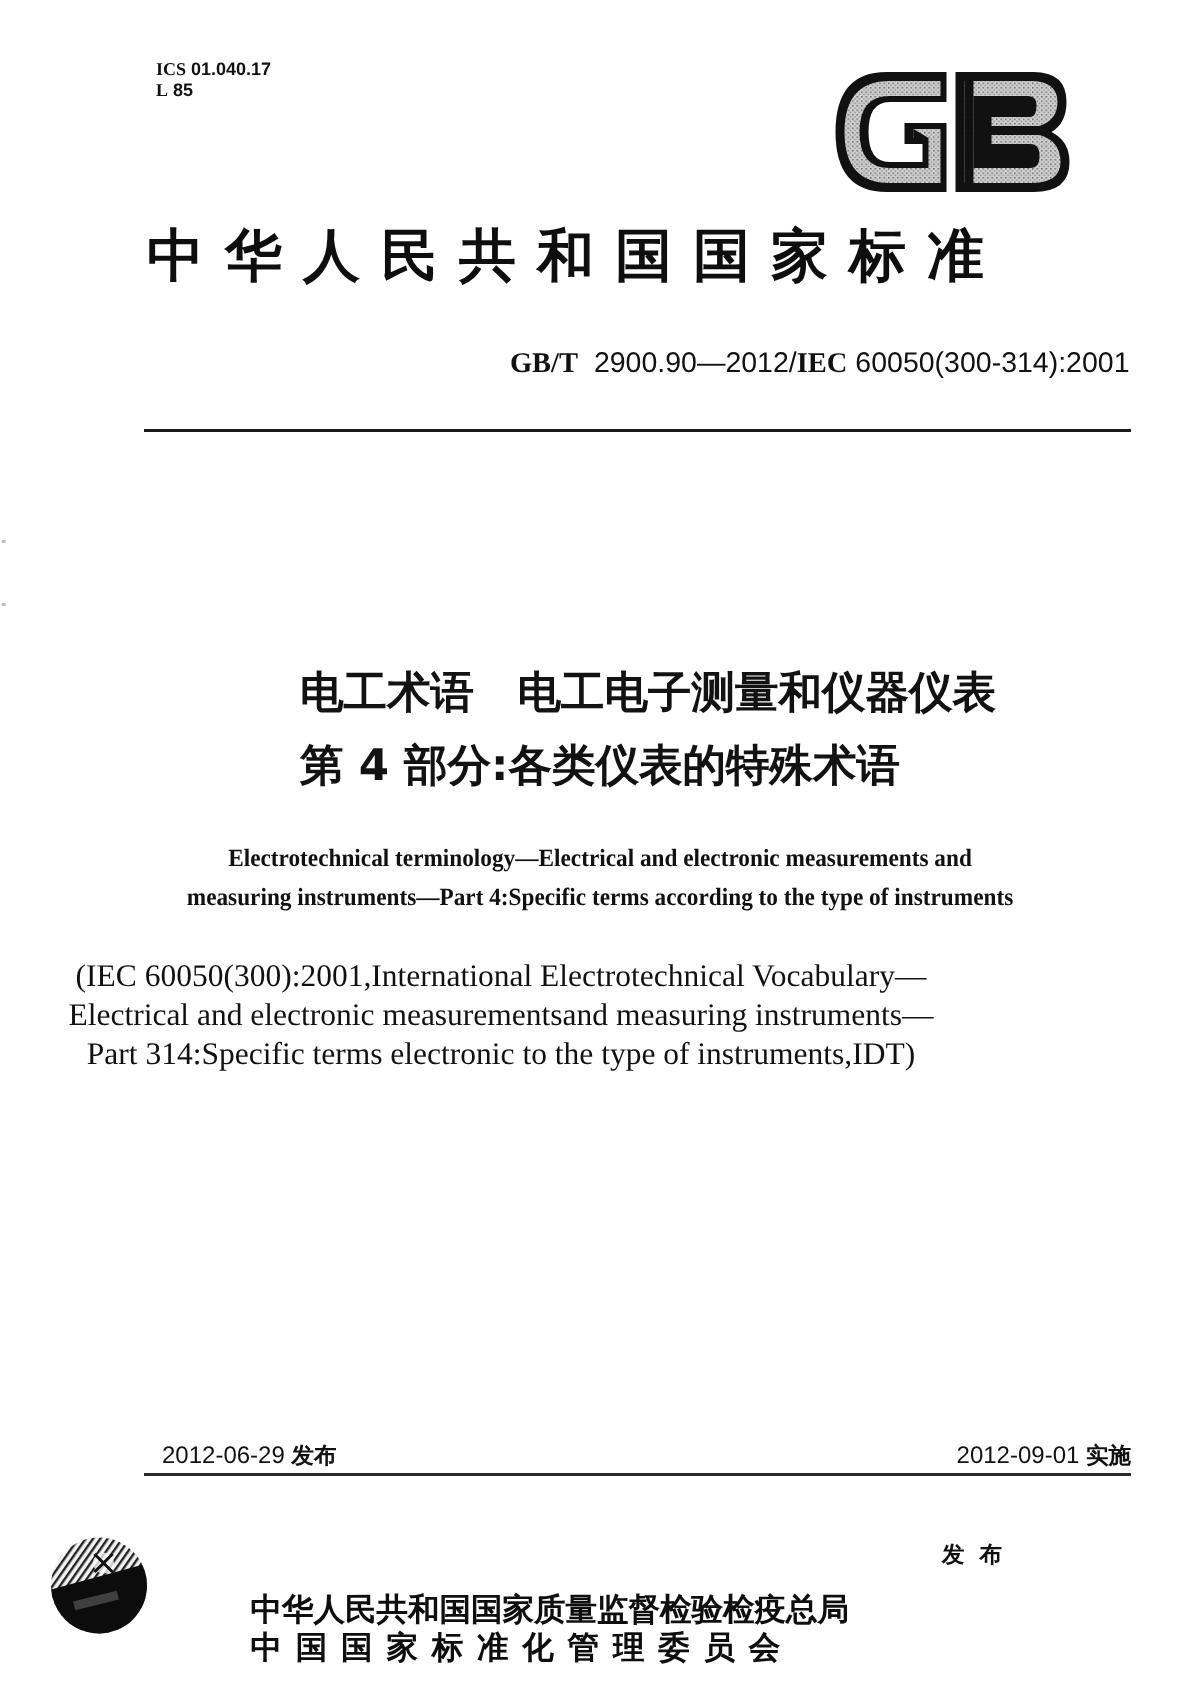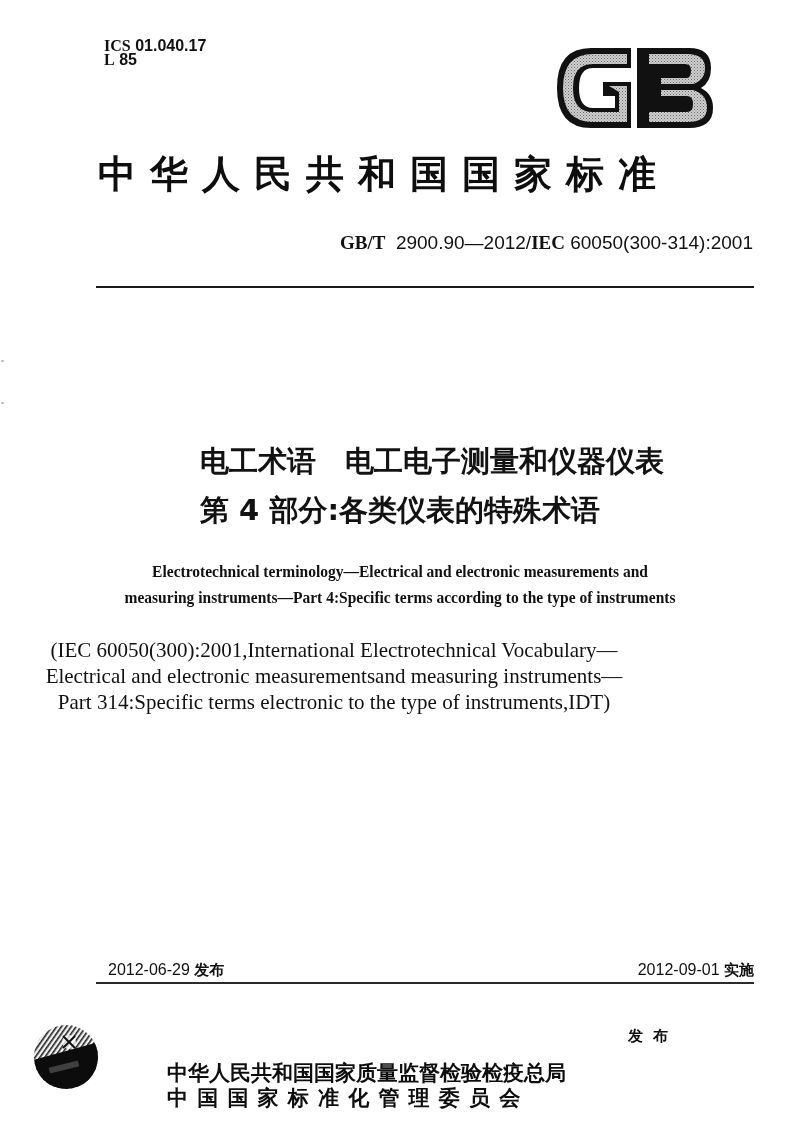--- a/index.html
+++ b/index.html
@@ -14,37 +14,37 @@
       overflow: hidden;
       color: #111111;
       font-family: "DejaVu Sans", sans-serif;
     }
     .abs { position: absolute; }
 
     
     .ics {
       left: 104px; top: 39px;
       font-family: "Liberation Sans", sans-serif;
-      font-size: 16px;
+      font-size: 12px;
       line-height: 14px;
       font-weight: bold;
     }
     .ics .lbl { font-family: "Liberation Serif", serif; font-weight: bold; }
 
     
     .gb-logo {
       left: 553px; top: 46px;
       width: 162px; height: 84px;
     }
 
     
     .nat-title {
       left: 98px; top: 150px;
       width: 668px;
-      font-family: Liberation Sans, sans-serif;
+      font-family: Liberation Mono, monospace;
       font-weight: bold;
       font-size: 38px;
       line-height: 48px;
       letter-spacing: 14px;
       white-space: nowrap;
       color: #0e0e0e;
     }
 
     
     .std-number {

